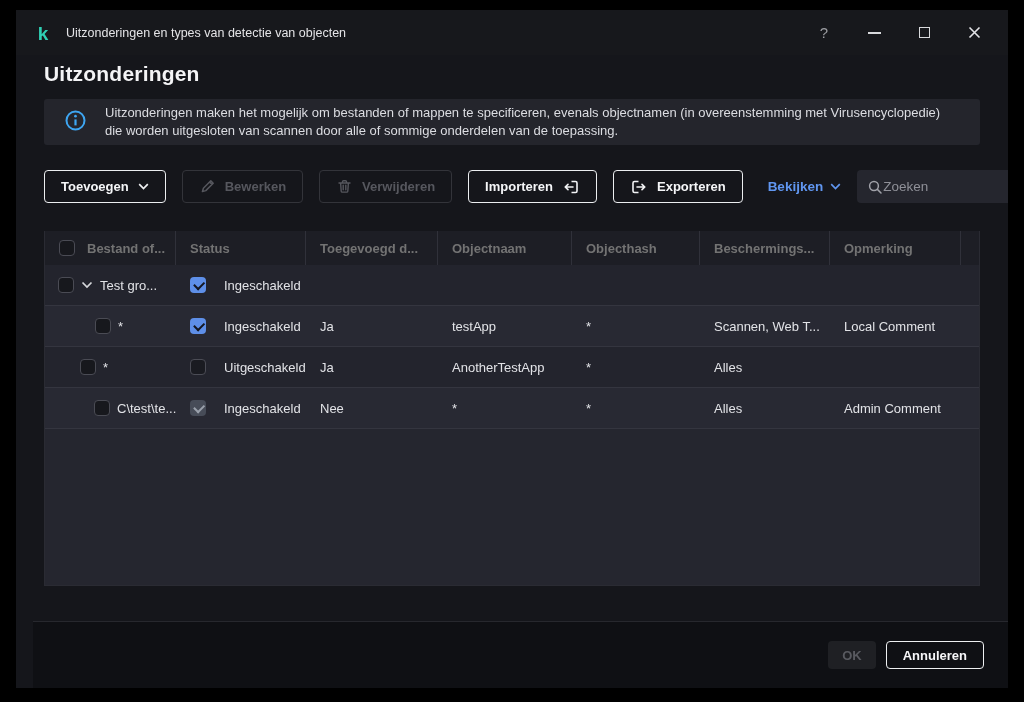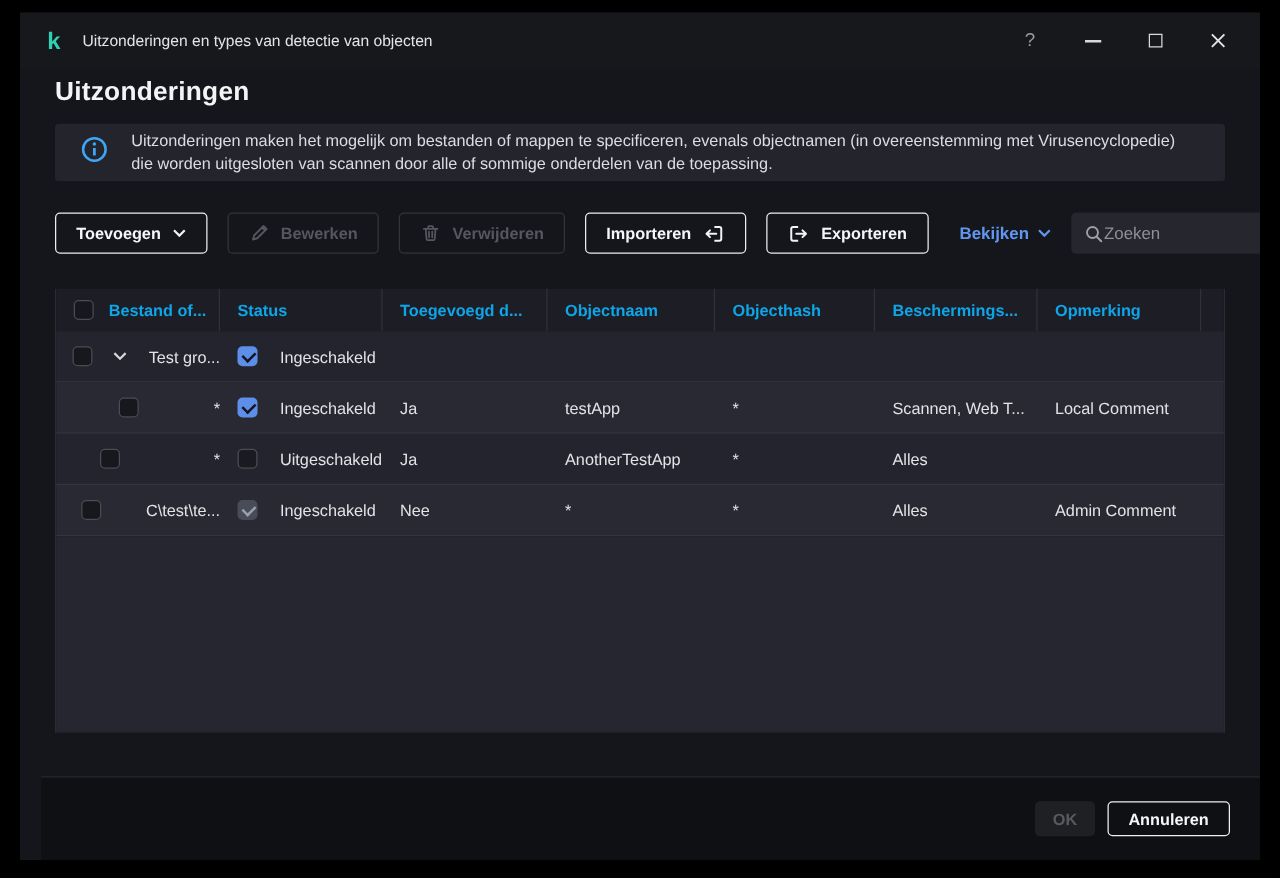--- a/index.html
+++ b/index.html
@@ -44,29 +44,29 @@
                      color:#e8e8ea; font-size:13.5px; font-family:"Liberation Sans", sans-serif; }
   .searchbox input::placeholder { color:#8f9098; }
 
   
   .table { margin:23px 28px 0; height:355px; display:flex; flex-direction:column;
            border:1px solid #2a2b33; border-top:none; }
   .thead, .trow { display:grid;
     grid-template-columns:131px 130px 132px 134px 128px 130px 131px 18px; }
   .thead { height:34px; background:#1d1e25; flex:none; }
   .hcell { display:flex; align-items:center; gap:12px; padding-left:14px;
-           border-right:1px solid #30313a; font-weight:bold; font-size:13px; color:#0ea5e9;
+           border-right:1px solid #30313a; font-weight:bold; font-size:13px; color:#737373;
            overflow:hidden; white-space:nowrap; }
   .hcell.gutter { border-right:none; padding-left:0; }
   .trow { height:41px; border-bottom:1px solid #34353f; cursor:default; }
   .tbody .trow:nth-child(odd)  { background:#23242d; }
   .tbody .trow:nth-child(even) { background:#282933; }
   .cell { display:flex; align-items:center; padding-left:14px; font-size:13px; color:#e2e3e7;
           overflow:hidden; white-space:nowrap; }
-  .c-name { gap:12px;justify-content:space-between; }
+  .c-name { gap:7px; }
   .c-status { gap:18px; }
   .table-empty { flex:1; background:#25262f; }
 
   .selcb { width:16px; height:16px; flex:none; border-radius:4px; border:1.5px solid #4a4b54;
            background:#17181d; cursor:pointer; }
   .stcb { width:16px; height:16px; flex:none; border-radius:4px; position:relative; cursor:pointer; }
   .stcb.checked { background:#5e8fe8; }
   .stcb.checked::after, .stcb.checked-disabled::after {
       content:""; position:absolute; left:3.5px; top:3.5px; width:8px; height:4.5px;
       border-left:2px solid #141721; border-bottom:2px solid #141721; transform:rotate(-45deg); }
@@ -240,21 +240,21 @@
       <span>Uitgeschakeld</span>
     </div>
     <div class="cell">Ja</div>
     <div class="cell">AnotherTestApp</div>
     <div class="cell">*</div>
     <div class="cell">Alles</div>
     <div class="cell"></div>
     <div class="cell"></div>
   </div>
           <div class="trow">
-    <div class="cell c-name" style="padding-left: 20px;">
+    <div class="cell c-name" style="padding-left: 49px;">
       <span class="selcb"></span>
 
       <span>C\test\te...</span>
     </div>
     <div class="cell c-status">
       <span class="stcb checked-disabled"></span>
       <span>Ingeschakeld</span>
     </div>
     <div class="cell">Nee</div>
     <div class="cell">*</div>

